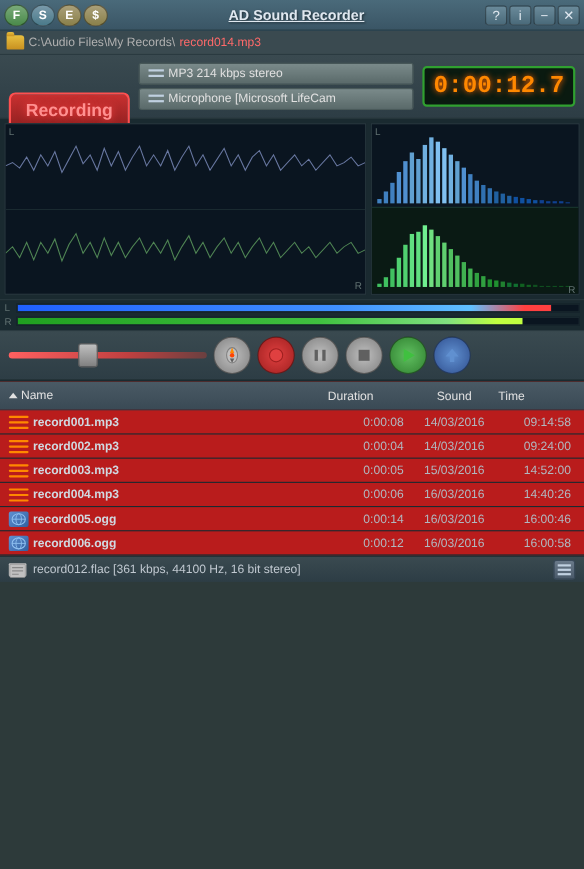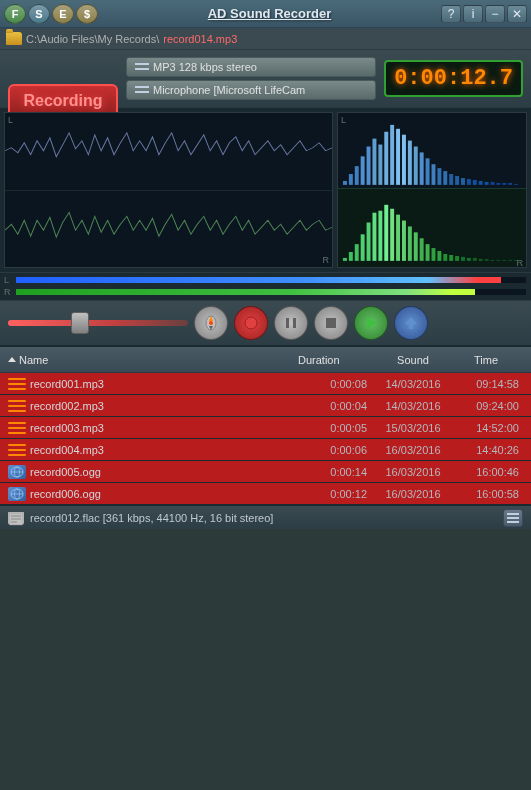--- a/index.html
+++ b/index.html
@@ -315,37 +315,38 @@
     .col-name { flex: 1; display: flex; align-items: center; gap: 3px; }
     .col-sort-icon {
       width: 0;
       height: 0;
       border-left: 4px solid transparent;
       border-right: 4px solid transparent;
       border-bottom: 5px solid #e0e0e0;
     }
     .col-duration { width: 75px; text-align: left; padding-right: 6px; }
     .col-date { width: 80px; text-align: center; }
-    .col-time { width: 70px; text-align: center; padding-right: 4px; }
+    .col-time { width: 70px; text-align: left; padding-right: 4px; }
     .col-header-text {
       color: #e0e0e0;
       font-size: 11px;
     }
     .file-row {
       height: 22px;
       display: flex;
       align-items: center;
       padding: 0 8px;
       border-bottom: 1px solid #1a2a30;
       cursor: pointer;
     }
     .file-name-text {
       flex: 1;
       color: #d0d8e0;
       font-size: 11px;
+      font-weight: bold;
     }
     .file-duration {
       width: 75px;
       text-align: right;
       padding-right: 6px;
       color: #b0b8c0;
       font-size: 11px;
     }
     .file-date {
       width: 80px;
@@ -490,21 +491,21 @@
   <div class="folder-icon"></div>
   <span class="filepath-text">C:\Audio Files\My Records\</span>
     <span class="filepath-text filepath-highlight">record014.mp3</span>
 </div>
 
 <div id="status-bar">
   <div class="recording-badge">Recording</div>
   <div class="format-device-block">
     <div class="format-btn">
       <span class="format-lines"></span>
-      <span>MP3 128 kbps stereo</span>
+      <span>MP3 214 kbps stereo</span>
     </div>
     <div class="format-btn">
       <span class="format-lines"></span>
       <span>Microphone [Microsoft LifeCam</span>
     </div>
   </div>
   <div class="timer-display">0:00:12.7</div>
 </div>
 
 <div id="waveform-area">

